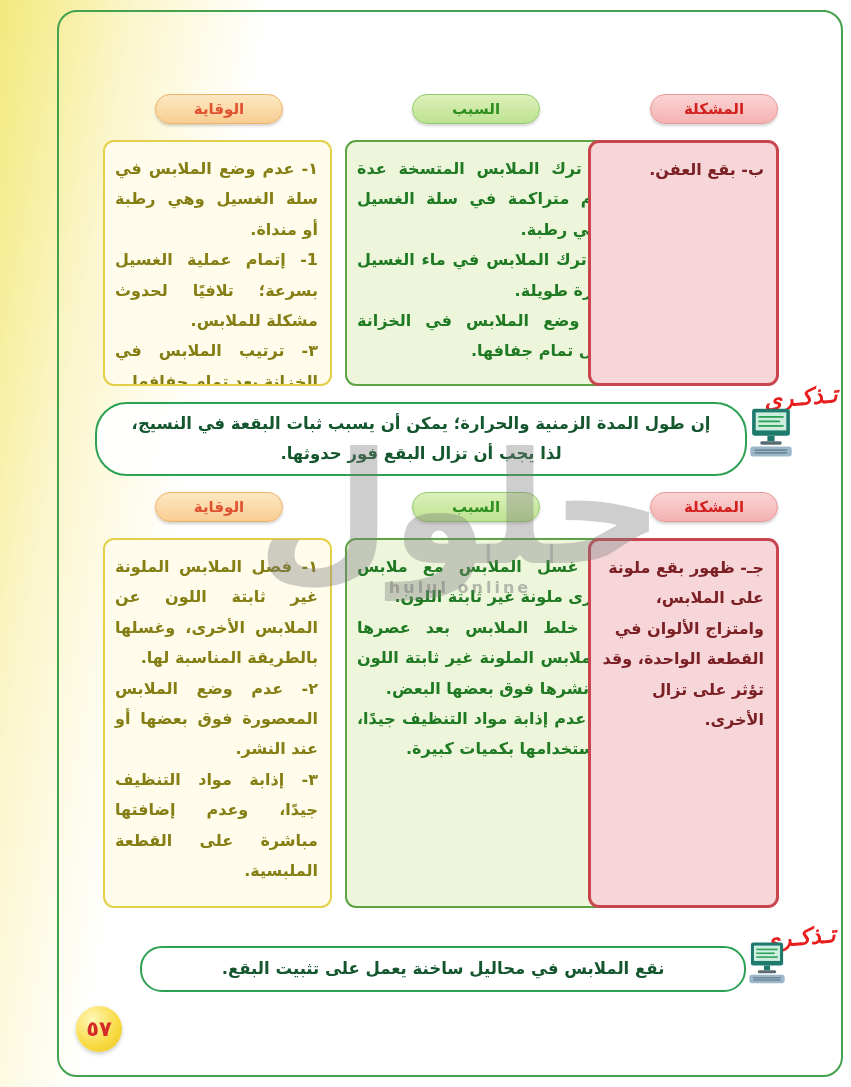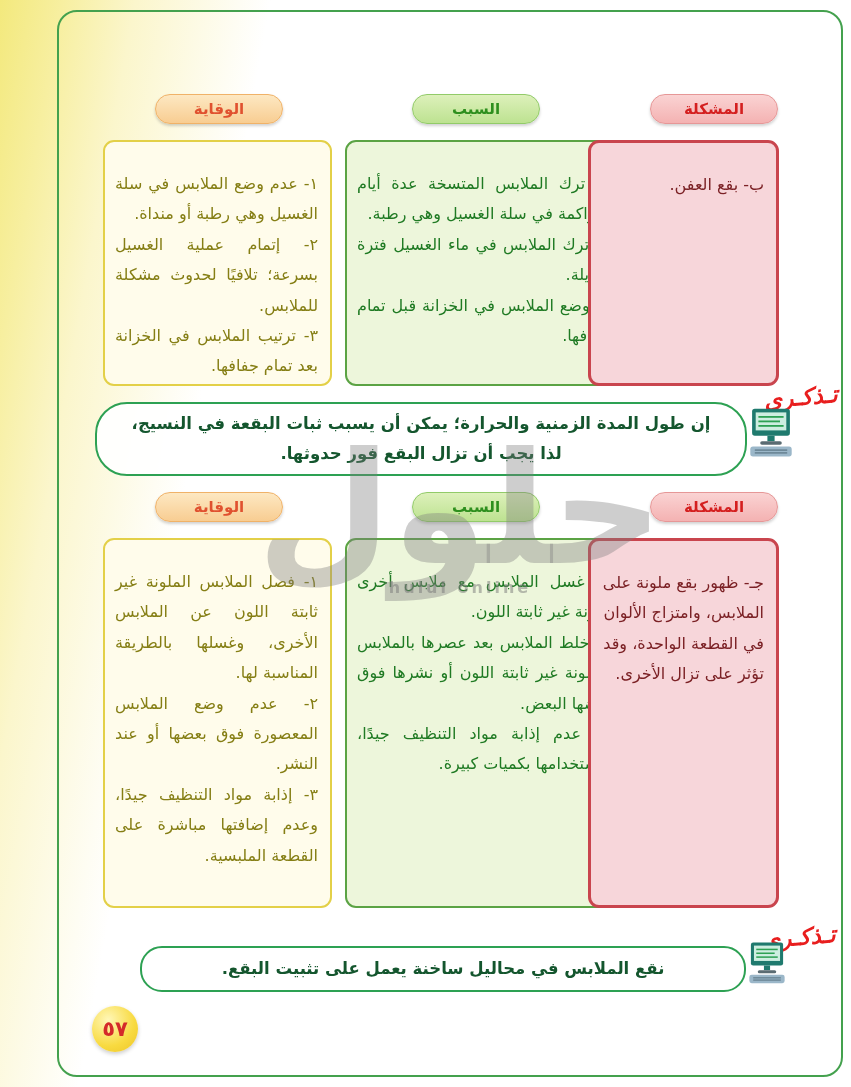--- a/index.html
+++ b/index.html
@@ -34,24 +34,24 @@
   .r2pill { top:492px; }
   .col-prev { left:155px; }
   .col-cause { left:412px; }
   .col-prob { left:650px; }
 
   
   .box {
     position:absolute;
     box-sizing:border-box;
     border-radius:11px;
-    padding:27px 12px 10px 10px;
+    padding:12px 12px 10px 10px;
     direction:rtl;
     text-align:justify;
-    font-weight:normal;
+    font-weight:bold;
     font-size:16px;
     line-height:1.9;
     overflow:hidden;
   }
   .box p { margin:0; }
   .r1box { top:140px; height:246px; }
   .r2box { top:538px; height:370px; }
   .box-prevention { left:103px; width:229px; background:#fffceb; border:2px solid #e3d048; color:#857e14; }
   .box-cause      { left:345px; width:279px; background:#edf6db; border:2px solid #5ba344; color:#1f7a23; }
   .box-problem    { left:588px; width:191px; background:#f7d6da; border:3px solid #c9454e; color:#7b2125; }
@@ -115,21 +115,21 @@
     font-size:16px;
     letter-spacing:3px;
     color:rgba(120,120,120,0.5);
     font-weight:bold;
     direction:ltr;
     margin-top:-18px;
   }
 
   .page-number {
     position:absolute;
-    left:92px; top:1006px;
+    left:76px; top:1006px;
     width:46px; height:46px;
     border-radius:50%;
     background:radial-gradient(circle at 35% 30%, #fff7b8, #f8da40 60%, #edc427 100%);
     box-shadow:0 2px 4px rgba(0,0,0,0.2);
     display:flex; align-items:center; justify-content:center;
     color:#d42a2a;
     font-weight:bold;
     font-size:21px;
     z-index:3;
   }
@@ -140,21 +140,21 @@
 <div class="page">
 
   <div class="frame"></div>
 
   <div class="pill pill-prevention r1pill col-prev">الوقاية</div>
   <div class="pill pill-cause r1pill col-cause">السبب</div>
   <div class="pill pill-problem r1pill col-prob">المشكلة</div>
 
   <div class="box box-prevention r1box">
     <p>١- عدم وضع الملابس في سلة الغسيل وهي رطبة أو منداة.</p>
-    <p>٢- إتمام عملية الغسيل بسرعة؛ تلافيًا لحدوث مشكلة للملابس.</p>
+    <p>1- إتمام عملية الغسيل بسرعة؛ تلافيًا لحدوث مشكلة للملابس.</p>
     <p>٣- ترتيب الملابس في الخزانة بعد تمام جفافها.</p>
   </div>
   <div class="box box-cause r1box">
     <p>١- ترك الملابس المتسخة عدة أيام متراكمة في سلة الغسيل وهي رطبة.</p>
     <p>٢- ترك الملابس في ماء الغسيل فترة طويلة.</p>
     <p>٣- وضع الملابس في الخزانة قبل تمام جفافها.</p>
   </div>
   <div class="box box-problem r1box">
     <p>ب- بقع العفن.</p>
   </div>

